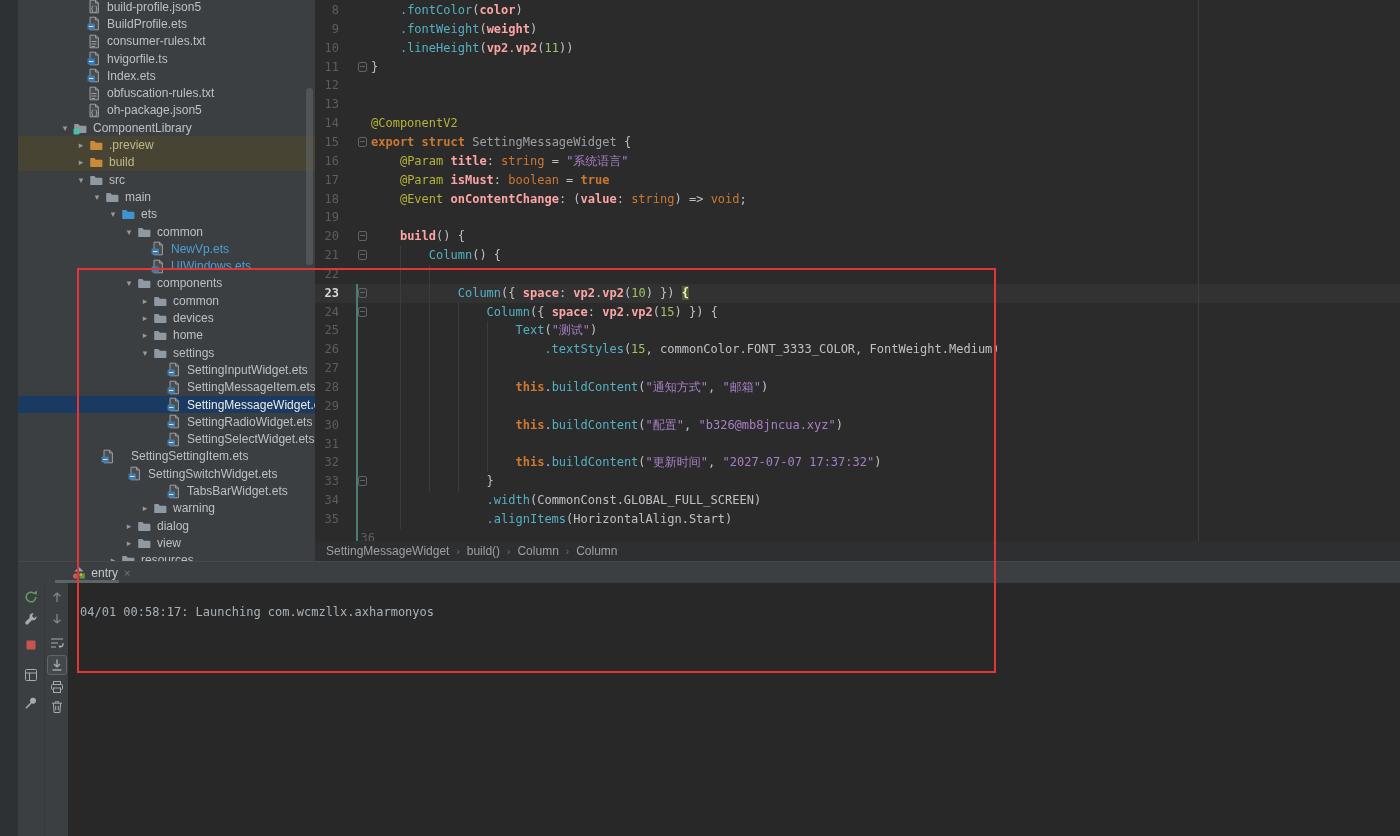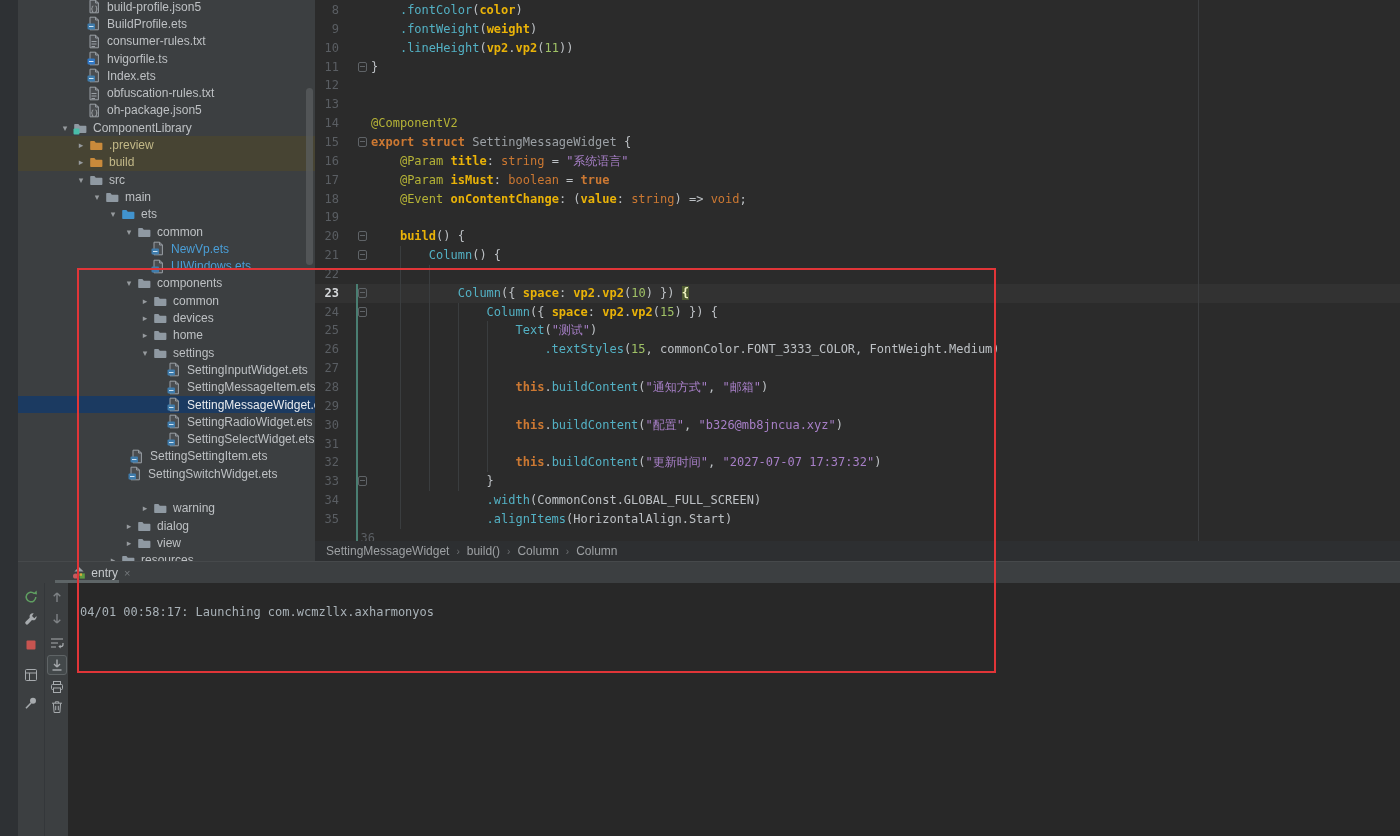--- a/index.html
+++ b/index.html
@@ -24,21 +24,21 @@
   .vcs-bar{position:absolute;left:41px;top:283.5px;width:2px;height:258px;background:#4a7e72;}
   .indent-guide{position:absolute;width:1px;background:#3a3d3f;}
   .gutter-num{position:absolute;left:0;width:24px;height:18.85px;line-height:18.85px;text-align:right;
               font-family:"DejaVu Sans Mono",monospace;font-size:12px;color:#5a5e63;}
   .gutter-num.cur{color:#d4d6d9;font-weight:bold;}
   .fold-mark{position:absolute;left:43px;width:9px;height:10px;border:1px solid #5f6367;border-radius:2px;
              box-sizing:border-box;}
   .fold-mark::after{content:"";position:absolute;left:1px;right:1px;top:3px;height:1px;background:#5f6367;}
   .code-line{position:absolute;left:56px;height:18.85px;line-height:18.85px;white-space:pre;
              font-family:"DejaVu Sans Mono",monospace;font-size:12px;color:#bdc1c5;}
-  .tk-pl{color:#bdc1c5}.tk-b{color:#eab308;font-weight:bold}.tk-k{color:#cc7832}
+  .tk-pl{color:#bdc1c5}.tk-b{color:#fca5a5;font-weight:bold}.tk-k{color:#cc7832}
   .tk-kb{color:#cc7832;font-weight:bold}.tk-ann{color:#b5b337}.tk-m{color:#53b1c4}
   .tk-s{color:#a77fc7}.tk-n{color:#a0c266}.tk-sn{color:#9ba0a5}
   .tk-brace{background:#4e5b31;color:#eff3c0;font-weight:bold}
   
   .breadcrumb{position:absolute;left:315px;top:541px;width:1085px;height:20px;background:#2d2f31;
               display:flex;align-items:center;padding-left:11px;box-sizing:border-box;font-size:12px;color:#9da0a3;}
   .breadcrumb .sep{color:#6d7073;margin:0 7px;font-size:10px;}
   
   .run-header{position:absolute;left:18px;top:561px;width:1382px;height:22px;background:#3c3f41;
               border-top:1px solid #46494b;box-sizing:border-box;display:flex;align-items:center;font-size:12px;}
@@ -95,32 +95,43 @@
       </div>
       <div class="tree-row" style="top: 499.7px; padding-left: 119px;">
         <span class="chev">▸</span>
         <span class="ticon">
           <svg width="14" height="14" viewBox="0 0 14 14">
             <path d="M1.2 3h4.2l1.4 1.7h5.8c.5 0 .8.3.8.8V11c0 .6-.5 1-1 1H1.9c-.4 0-.7-.3-.7-.7V3.7c0-.4.3-.7.7-.7z" fill="#8f99a2"></path>
           </svg>
         </span>
         <span>warning</span>
       </div>
+      <div class="tree-row" style="top: 482.4px; padding-left: 149px;">
+        <span class="ticon">
+          <svg width="14" height="15" viewBox="0 0 14 15">
+            <path d="M3 1.2h5.6l2.8 2.8v9.8H3z" fill="#4a4d50" stroke="#9aa0a6" stroke-width="1"></path>
+            <path d="M8.6 1.2v2.8h2.8" fill="none" stroke="#9aa0a6" stroke-width="1"></path>
+            <rect x="0.5" y="7.5" width="7.5" height="6" rx="1" fill="#3f7cac"></rect>
+            <path d="M2 10.5h4.5" stroke="#cfe3f2" stroke-width="1"></path>
+          </svg>
+        </span>
+        <span>TabsBarWidget.ets</span>
+      </div>
       <div class="tree-row" style="top: 465.1px; padding-left: 110px; text-align: right;">
         <span class="ticon">
           <svg width="14" height="15" viewBox="0 0 14 15">
             <path d="M3 1.2h5.6l2.8 2.8v9.8H3z" fill="#4a4d50" stroke="#9aa0a6" stroke-width="1"></path>
             <path d="M8.6 1.2v2.8h2.8" fill="none" stroke="#9aa0a6" stroke-width="1"></path>
             <rect x="0.5" y="7.5" width="7.5" height="6" rx="1" fill="#3f7cac"></rect>
             <path d="M2 10.5h4.5" stroke="#cfe3f2" stroke-width="1"></path>
           </svg>
         </span>
         <span>SettingSwitchWidget.ets</span>
       </div>
-      <div class="tree-row" style="top: 447.8px; padding-left: 112px;">
+      <div class="tree-row" style="top: 447.8px; padding-left: 83px; gap: 10px;">
         <span class="ticon">
           <svg width="14" height="15" viewBox="0 0 14 15">
             <path d="M3 1.2h5.6l2.8 2.8v9.8H3z" fill="#4a4d50" stroke="#9aa0a6" stroke-width="1"></path>
             <path d="M8.6 1.2v2.8h2.8" fill="none" stroke="#9aa0a6" stroke-width="1"></path>
             <rect x="0.5" y="7.5" width="7.5" height="6" rx="1" fill="#3f7cac"></rect>
             <path d="M2 10.5h4.5" stroke="#cfe3f2" stroke-width="1"></path>
           </svg>
         </span>
         <span>SettingSettingItem.ets</span>
       </div>

